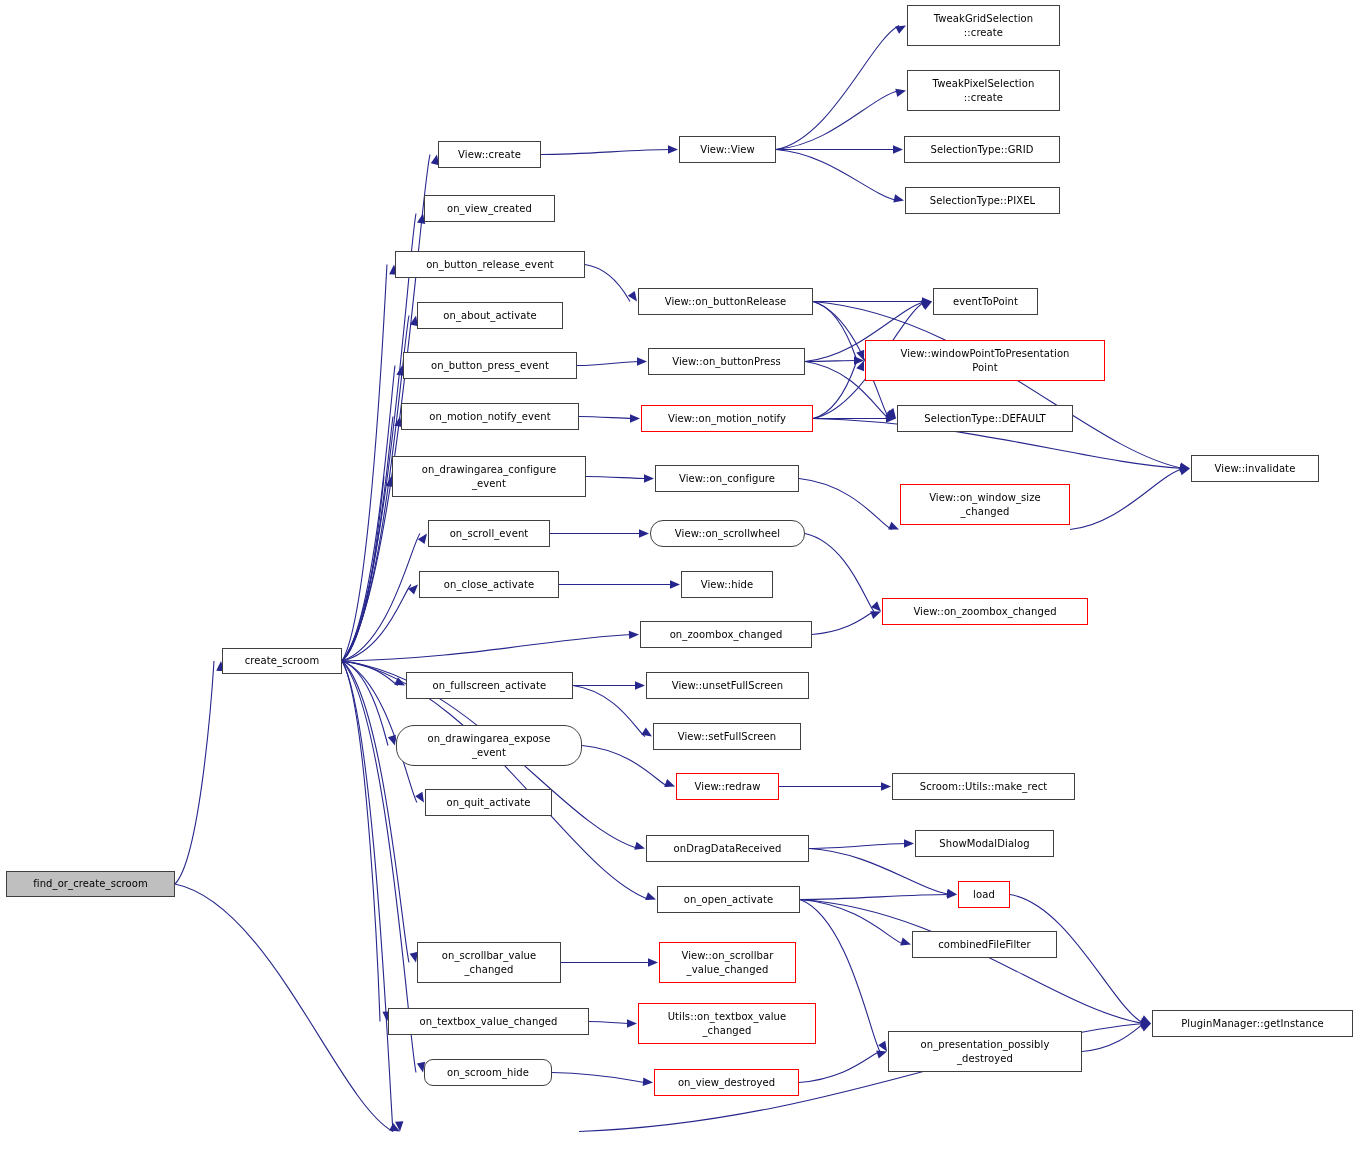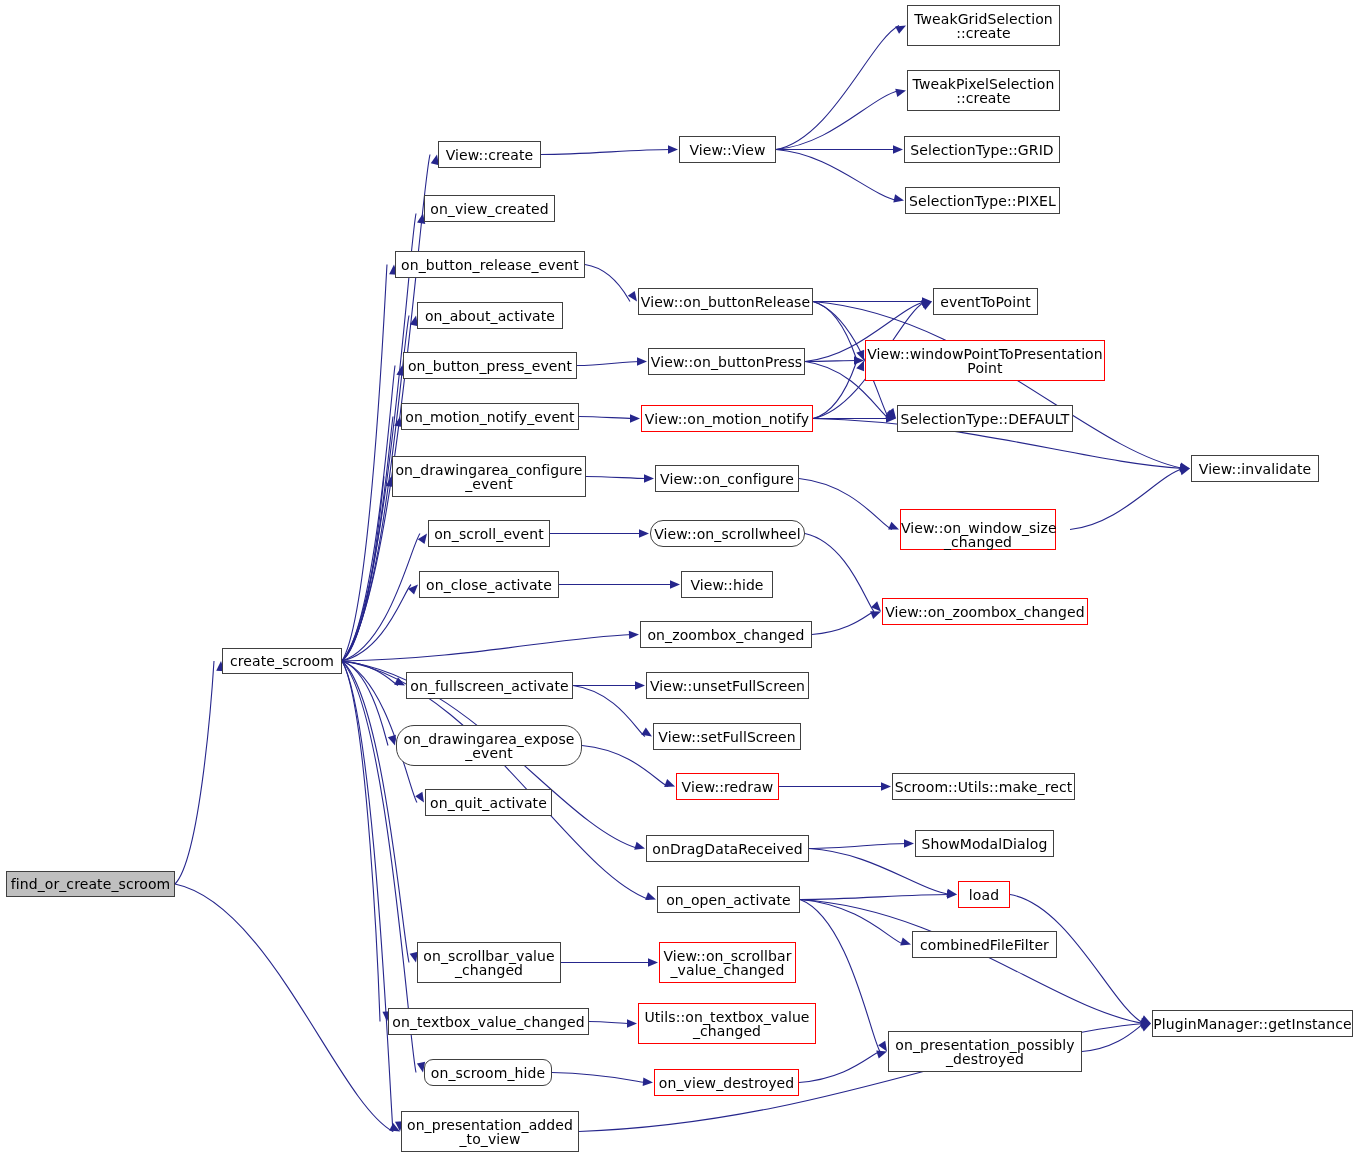--- a/index.html
+++ b/index.html
@@ -27,21 +27,21 @@
   .node {
     position: absolute;
     box-sizing: border-box;
     display: flex;
     align-items: center;
     justify-content: center;
     text-align: center;
     background: #ffffff;
     border: 1px solid #404040;
     color: #000000;
-    font-size: 14px;
+    font-size: 10px;
     line-height: 14px;
     letter-spacing: 0.1px;
     white-space: pre-line;
     z-index: 5;
   }
   .node.red {
     border-color: #ff0000;
   }
   .node.highlight {
     background: #bfbfbf;
@@ -200,22 +200,20 @@
     <div class="node" style="left: 428px; top: 520px; width: 122px; height: 27px;"><span class="lbl">on_scroll_event</span></div>
     <div class="node" style="left: 419px; top: 571px; width: 140px; height: 27px;"><span class="lbl">on_close_activate</span></div>
     <div class="node" style="left: 406px; top: 672px; width: 167px; height: 27px;"><span class="lbl">on_fullscreen_activate</span></div>
     <div class="node" style="left: 396px; top: 725px; width: 186px; height: 41px; border-radius: 18px;"><span class="lbl">on_drawingarea_expose
 _event</span></div>
     <div class="node" style="left: 425px; top: 789px; width: 127px; height: 27px;"><span class="lbl">on_quit_activate</span></div>
     <div class="node" style="left: 417px; top: 942px; width: 144px; height: 41px;"><span class="lbl">on_scrollbar_value
 _changed</span></div>
     <div class="node" style="left: 388px; top: 1008px; width: 201px; height: 27px;"><span class="lbl">on_textbox_value_changed</span></div>
     <div class="node" style="left: 424px; top: 1059px; width: 128px; height: 27px; border-radius: 9px;"><span class="lbl">on_scroom_hide</span></div>
-    <div class="node" style="left: 401px; top: 1111px; width: 178px; height: 41px;"><span class="lbl">on_presentation_added
-_to_view</span></div>
     <div class="node" style="left: 679px; top: 136px; width: 97px; height: 27px;"><span class="lbl">View::View</span></div>
     <div class="node" style="left: 638px; top: 288px; width: 175px; height: 27px;"><span class="lbl">View::on_buttonRelease</span></div>
     <div class="node" style="left: 648px; top: 348px; width: 157px; height: 27px;"><span class="lbl">View::on_buttonPress</span></div>
     <div class="node red" style="left: 641px; top: 405px; width: 172px; height: 27px;"><span class="lbl">View::on_motion_notify</span></div>
     <div class="node" style="left: 655px; top: 465px; width: 144px; height: 27px;"><span class="lbl">View::on_configure</span></div>
     <div class="node" style="left: 650px; top: 520px; width: 155px; height: 27px; border-radius: 13px;"><span class="lbl">View::on_scrollwheel</span></div>
     <div class="node" style="left: 681px; top: 571px; width: 92px; height: 27px;"><span class="lbl">View::hide</span></div>
     <div class="node" style="left: 640px; top: 621px; width: 172px; height: 27px;"><span class="lbl">on_zoombox_changed</span></div>
     <div class="node" style="left: 646px; top: 672px; width: 163px; height: 27px;"><span class="lbl">View::unsetFullScreen</span></div>
     <div class="node" style="left: 653px; top: 723px; width: 148px; height: 27px;"><span class="lbl">View::setFullScreen</span></div>
@@ -230,21 +228,21 @@
     <div class="node" style="left: 907px; top: 5px; width: 153px; height: 41px;"><span class="lbl">TweakGridSelection
 ::create</span></div>
     <div class="node" style="left: 907px; top: 70px; width: 153px; height: 41px;"><span class="lbl">TweakPixelSelection
 ::create</span></div>
     <div class="node" style="left: 904px; top: 136px; width: 156px; height: 27px;"><span class="lbl">SelectionType::GRID</span></div>
     <div class="node" style="left: 905px; top: 187px; width: 155px; height: 27px;"><span class="lbl">SelectionType::PIXEL</span></div>
     <div class="node" style="left: 933px; top: 288px; width: 105px; height: 27px;"><span class="lbl">eventToPoint</span></div>
     <div class="node red" style="left: 865px; top: 340px; width: 240px; height: 41px;"><span class="lbl">View::windowPointToPresentation
 Point</span></div>
     <div class="node" style="left: 897px; top: 405px; width: 176px; height: 27px;"><span class="lbl">SelectionType::DEFAULT</span></div>
-    <div class="node red" style="left: 900px; top: 509px; width: 156px; height: 41px; align-items: flex-end;"><span class="lbl">View::on_window_size
+    <div class="node red" style="left: 900px; top: 484px; width: 170px; height: 41px;"><span class="lbl">View::on_window_size
 _changed</span></div>
     <div class="node red" style="left: 882px; top: 598px; width: 206px; height: 27px;"><span class="lbl">View::on_zoombox_changed</span></div>
     <div class="node" style="left: 892px; top: 773px; width: 183px; height: 27px;"><span class="lbl">Scroom::Utils::make_rect</span></div>
     <div class="node" style="left: 915px; top: 830px; width: 139px; height: 27px;"><span class="lbl">ShowModalDialog</span></div>
     <div class="node red" style="left: 958px; top: 881px; width: 52px; height: 27px;"><span class="lbl">load</span></div>
     <div class="node" style="left: 912px; top: 931px; width: 145px; height: 27px;"><span class="lbl">combinedFileFilter</span></div>
     <div class="node" style="left: 888px; top: 1031px; width: 194px; height: 41px;"><span class="lbl">on_presentation_possibly
 _destroyed</span></div>
     <div class="node" style="left: 1191px; top: 455px; width: 128px; height: 27px;"><span class="lbl">View::invalidate</span></div>
     <div class="node" style="left: 1152px; top: 1010px; width: 201px; height: 27px;"><span class="lbl">PluginManager::getInstance</span></div>

